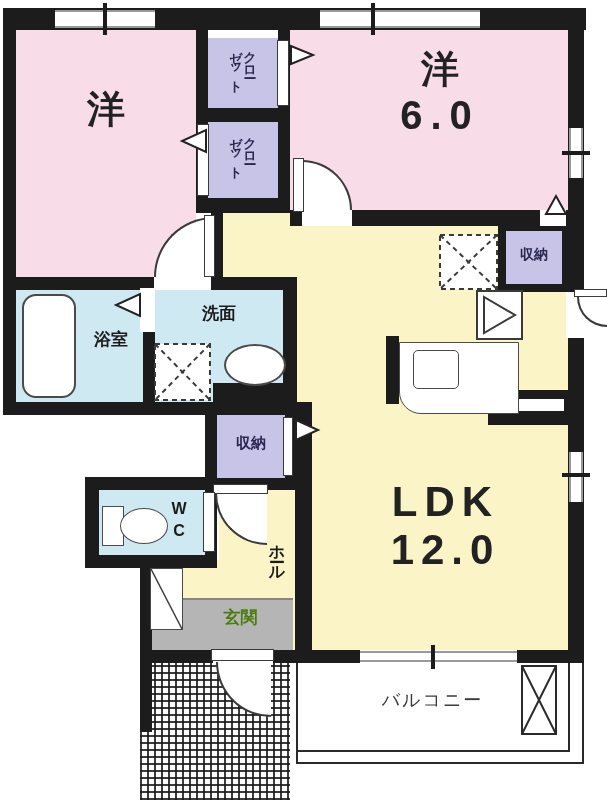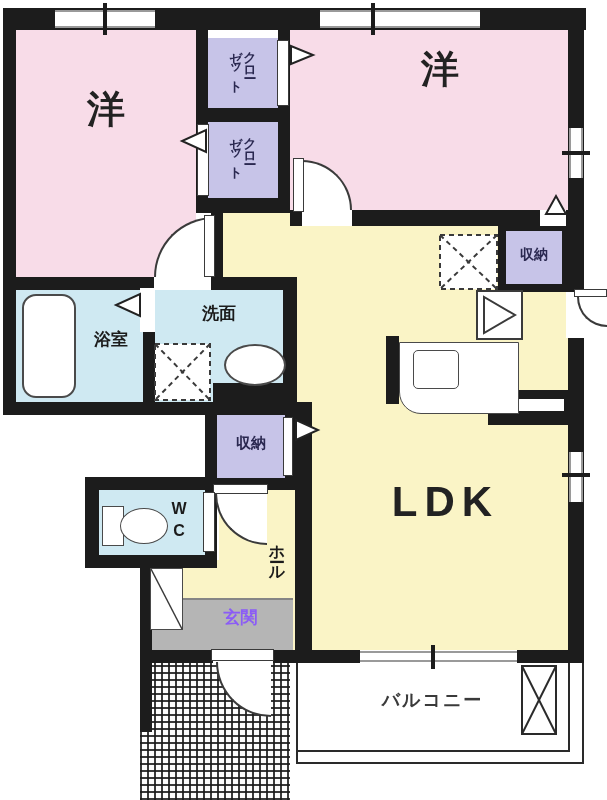--- a/index.html
+++ b/index.html
@@ -126,33 +126,35 @@
   <div class="fix" style="left:150px;top:568px;width:33px;height:62px;border-width:1.5px;z-index:36;"></div>
 
   <div class="abs" style="left:296px;top:662px;width:284px;height:100px;border-left:2px solid #2a2a2a;border-right:2px solid #2a2a2a;border-bottom:2px solid #2a2a2a;z-index:8;"></div>
   <div class="abs" style="left:296px;top:662px;width:272px;height:88px;border-right:2px solid #2a2a2a;border-bottom:2px solid #2a2a2a;z-index:8;"></div>
 
   <div class="lbl big" style="left:26px;top:88px;width:160px;">
     <div style="font-size:38px;">洋</div>
   </div>
   <div class="lbl big" style="left:365px;top:48px;width:150px;">
     <div style="font-size:38px;">洋</div>
+    <div style="font-size:40px;letter-spacing:8px;">6.0</div>
   </div>
   <div class="lbl big" style="left:353px;top:478px;width:185px;">
     <div style="font-size:42px;letter-spacing:7px;">LDK</div>
+    <div style="font-size:42px;letter-spacing:7px;">12.0</div>
   </div>
   <div class="lbl" style="left:78px;top:330px;width:66px;font-size:17px;font-weight:bold;">浴室</div>
   <div class="lbl" style="left:186px;top:304px;width:66px;font-size:17px;font-weight:bold;">洗面</div>
   <div class="lbl" style="left:161px;top:498px;width:36px;font-size:16px;font-weight:bold;line-height:1.4;">
     <div>W</div>
     <div>C</div>
   </div>
   <div class="lbl vtext" style="left:258px;top:512px;width:28px;height:84px;font-size:16px;font-weight:bold;">ホール</div>
-  <div class="lbl" style="left:203px;top:608px;width:75px;font-size:17px;font-weight:bold;color:#8b5cf6;z-index:40;">玄関</div>
-  <div class="lbl" style="left:360px;top:690px;width:145px;font-size:18px;font-weight:bold;letter-spacing:2px;color:#3a3a3a;">バルコニー</div>
+  <div class="lbl" style="left:203px;top:608px;width:75px;font-size:17px;font-weight:bold;color:#4d7c0f;z-index:40;">玄関</div>
+  <div class="lbl" style="left:360px;top:690px;width:145px;font-size:18px;font-weight:normal;letter-spacing:2px;color:#3a3a3a;">バルコニー</div>
   <div class="lbl" style="left:217px;top:434px;width:68px;font-size:15px;font-weight:bold;color:#2a2850;z-index:40;">収納</div>
   <div class="lbl" style="left:506px;top:246px;width:56px;font-size:14px;font-weight:bold;color:#2a2850;z-index:40;">収納</div>
   <div class="closet-txt" style="left:210px;top:42px;width:66px;height:64px;">
     <span>ゼット</span>
       <span>クロー</span>
   </div>
   <div class="closet-txt" style="left:210px;top:128px;width:66px;height:66px;">
     <span>ゼット</span>
       <span>クロー</span>
   </div>

